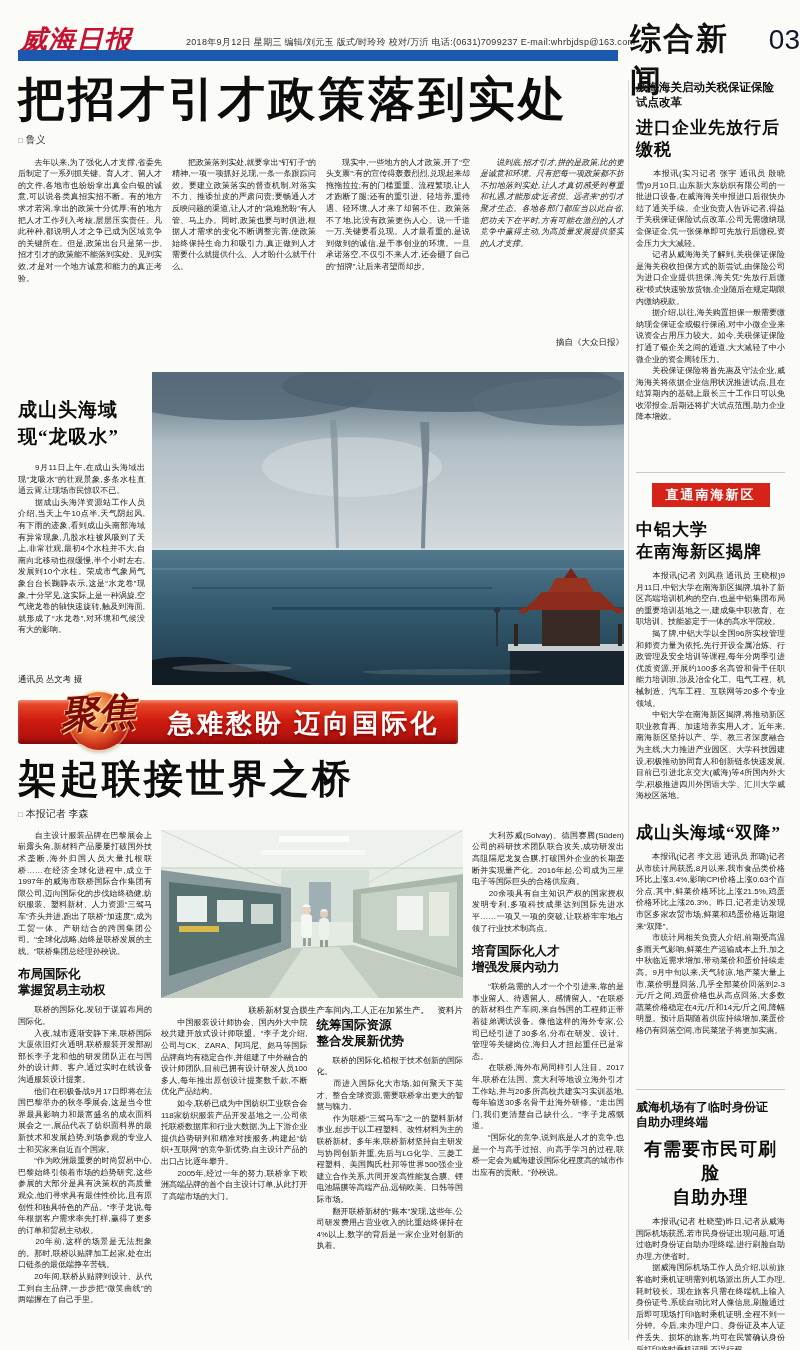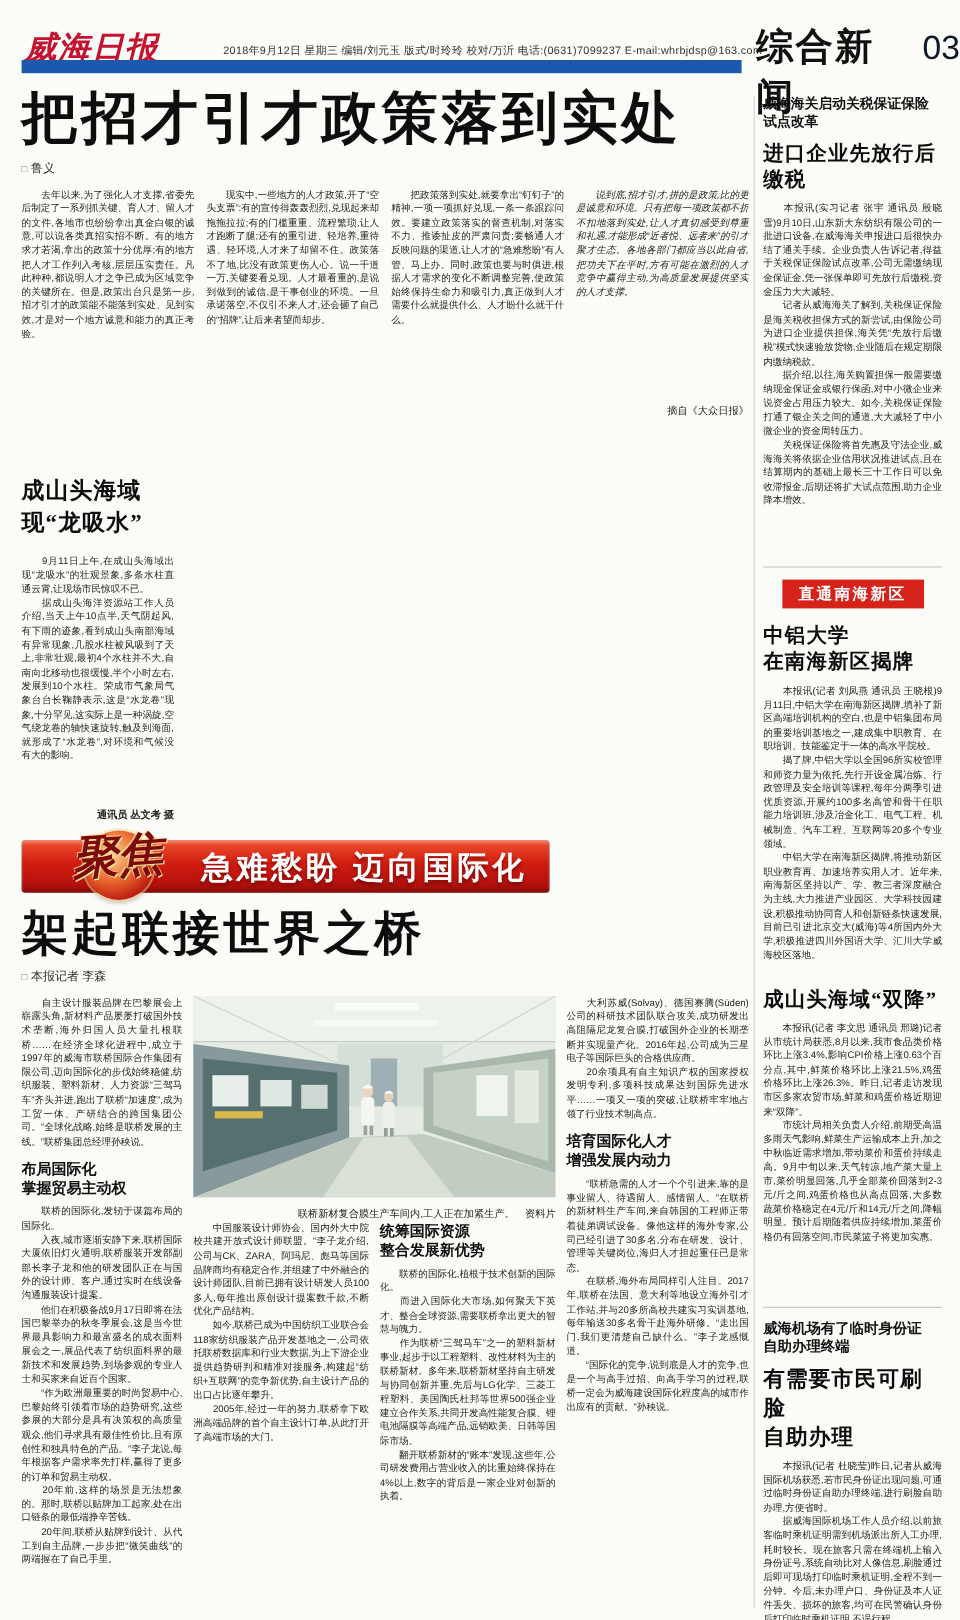--- a/index.html
+++ b/index.html
@@ -17,24 +17,24 @@
   .subhead{font-size:12.5px;font-weight:bold;line-height:16px;color:#111;white-space:pre-line;margin:9px 0 6px 0;}
   .byline{font-size:10px;color:#333;}
   .byline .sq{color:#777;font-size:8px;margin-right:3px;}
   .serifhead{font-family:"Liberation Serif","DejaVu Serif",serif;font-weight:bold;color:#0d0d0d;}
   
   .lead-h1{font-size:47px;letter-spacing:3px;line-height:1.1;}
   .lead-cols{display:flex;gap:10px;margin-top:10px;}
   .lead-col{flex:1;height:198px;}
   .source-line{font-size:8.5px;text-align:right;margin-top:2px;color:#1c1c1c;}
   
-  .spout-wrap{display:flex;flex-direction:column;}
+  .spout-wrap{display:flex;}
   .spout-cap{width:134px;padding-right:7px;box-sizing:border-box;}
   .spout-title{font-size:19px;line-height:27px;letter-spacing:1px;white-space:pre-line;margin:24px 0 12px 0;}
-  .credit{font-size:8.5px;text-align:right;margin-top:4px;color:#222;font-weight:bold;}
+  .credit{font-size:8.5px;text-align:left;margin-top:4px;color:#222;}
   .photo-frame{flex:1;overflow:hidden;}
   
   .banner{background:linear-gradient(180deg,#ef5330 0%,#d01c10 45%,#a90d0c 100%);border-radius:3px;box-shadow:inset 0 2px 3px rgba(255,255,255,.35), inset 0 -3px 4px rgba(0,0,0,.25);}
   .banner-title{position:absolute;left:150px;top:6px;font-size:26px;font-weight:bold;color:#fff;letter-spacing:3px;text-shadow:0 2px 3px rgba(90,0,0,.6);font-family:"Liberation Sans","DejaVu Sans",sans-serif;}
   .seal{position:absolute;left:52px;top:-8px;width:58px;height:58px;border-radius:50%;background:radial-gradient(circle at 40% 35%,#ffd98a 0%,#e8632d 45%,#b3120d 80%);box-shadow:0 0 0 2px rgba(255,220,150,.5), 0 2px 4px rgba(0,0,0,.3);}
   .focus-script{position:absolute;left:42px;top:-12px;font-family:"Liberation Serif","DejaVu Serif",serif;font-weight:bold;font-style:italic;font-size:38px;color:#7d0a08;text-shadow:1px 1px 0 #ffdf9e,-1px -1px 0 rgba(255,223,158,.7);transform:rotate(-4deg);}
   
   .bridge-h2{font-size:39px;letter-spacing:3px;line-height:1.1;}
   .bridge-row{display:flex;gap:9px;margin-top:9px;height:512px;overflow:hidden;}
   .bcol-a{width:134px;flex:none;}
@@ -64,22 +64,22 @@
   <span class="page-no">03</span>
 </div>
 
 <div class="abs vrule" style="left:628px;top:80px;height:1260px;"></div>
 
 <div class="abs" style="left:18px;top:74px;width:606px;">
   <div class="serifhead lead-h1">把招才引才政策落到实处</div>
   <div class="byline" style="margin-top:7px;"><span class="sq">□</span><span>鲁义</span></div>
   <div class="lead-cols">
     <div class="lead-col bodytext">　　去年以来,为了强化人才支撑,省委先后制定了一系列抓关键、育人才、留人才的文件,各地市也纷纷拿出真金白银的诚意,可以说各类真招实招不断。有的地方求才若渴,拿出的政策十分优厚;有的地方把人才工作列入考核,层层压实责任。凡此种种,都说明人才之争已成为区域竞争的关键所在。但是,政策出台只是第一步,招才引才的政策能不能落到实处、见到实效,才是对一个地方诚意和能力的真正考验。</div>
+    <div class="lead-col bodytext">　　把政策落到实处,就要拿出“钉钉子”的精神,一项一项抓好兑现,一条一条跟踪问效。要建立政策落实的督查机制,对落实不力、推诿扯皮的严肃问责;要畅通人才反映问题的渠道,让人才的“急难愁盼”有人管、马上办。同时,政策也要与时俱进,根据人才需求的变化不断调整完善,使政策始终保持生命力和吸引力,真正做到人才需要什么就提供什么、人才盼什么就干什么。</div>
     <div class="lead-col bodytext">　　现实中,一些地方的人才政策,开了“空头支票”:有的宣传得轰轰烈烈,兑现起来却拖拖拉拉;有的门槛重重、流程繁琐,让人才跑断了腿;还有的重引进、轻培养,重待遇、轻环境,人才来了却留不住。政策落不了地,比没有政策更伤人心。说一千道一万,关键要看兑现。人才最看重的,是说到做到的诚信,是干事创业的环境。一旦承诺落空,不仅引不来人才,还会砸了自己的“招牌”,让后来者望而却步。</div>
-    <div class="lead-col bodytext">　　把政策落到实处,就要拿出“钉钉子”的精神,一项一项抓好兑现,一条一条跟踪问效。要建立政策落实的督查机制,对落实不力、推诿扯皮的严肃问责;要畅通人才反映问题的渠道,让人才的“急难愁盼”有人管、马上办。同时,政策也要与时俱进,根据人才需求的变化不断调整完善,使政策始终保持生命力和吸引力,真正做到人才需要什么就提供什么、人才盼什么就干什么。</div>
     <div class="lead-col">
       <div class="bodytext" style="height:178px;font-style:italic;">　　说到底,招才引才,拼的是政策,比的更是诚意和环境。只有把每一项政策都不折不扣地落到实处,让人才真切感受到尊重和礼遇,才能形成“近者悦、远者来”的引才聚才生态。各地各部门都应当以此自省,把功夫下在平时,方有可能在激烈的人才竞争中赢得主动,为高质量发展提供坚实的人才支撑。</div>
       <div class="source-line">摘自《大众日报》</div>
     </div>
   </div>
 </div>
 
 <div class="abs spout-wrap" style="left:18px;top:372px;width:606px;height:313px;">
   <div class="spout-cap">
     <div class="serifhead spout-title">成山头海域
@@ -254,19 +254,19 @@
     <div class="serifhead side-h" style="margin-top:14px;">成山头海域“双降”</div>
     <div class="bodytext" style="height:228px;">　　本报讯(记者 李文思 通讯员 邢璐)记者从市统计局获悉,8月以来,我市食品类价格环比上涨3.4%,影响CPI价格上涨0.63个百分点,其中,鲜菜价格环比上涨21.5%,鸡蛋价格环比上涨26.3%。昨日,记者走访发现市区多家农贸市场,鲜菜和鸡蛋价格近期迎来“双降”。
 　　市统计局相关负责人介绍,前期受高温多雨天气影响,鲜菜生产运输成本上升,加之中秋临近需求增加,带动菜价和蛋价持续走高。9月中旬以来,天气转凉,地产菜大量上市,菜价明显回落,几乎全部菜价回落到2-3元/斤之间,鸡蛋价格也从高点回落,大多数蔬菜价格稳定在4元/斤和14元/斤之间,降幅明显。预计后期随着供应持续增加,菜蛋价格仍有回落空间,市民菜篮子将更加实惠。</div>
   </div>
 
   <hr class="side-sep">
 
   <div>
     <div class="kicker" style="font-size:12px;">威海机场有了临时身份证
 自助办理终端</div>
-    <div class="serifhead side-h" style="font-size:18px;line-height:24px;">有需要市民可刷脸
+    <div class="serifhead side-h" style="font-size:18px;line-height:24px;text-align:center;">有需要市民可刷脸
 自助办理</div>
     <div class="bodytext" style="height:196px;">　　本报讯(记者 杜晓莹)昨日,记者从威海国际机场获悉,若市民身份证出现问题,可通过临时身份证自助办理终端,进行刷脸自助办理,方便省时。
 　　据威海国际机场工作人员介绍,以前旅客临时乘机证明需到机场派出所人工办理,耗时较长。现在旅客只需在终端机上输入身份证号,系统自动比对人像信息,刷脸通过后即可现场打印临时乘机证明,全程不到一分钟。今后,未办理户口、身份证及本人证件丢失、损坏的旅客,均可在民警确认身份后打印临时乘机证明,不误行程。</div>
   </div>
 
 </div>
 
 </body></html>

